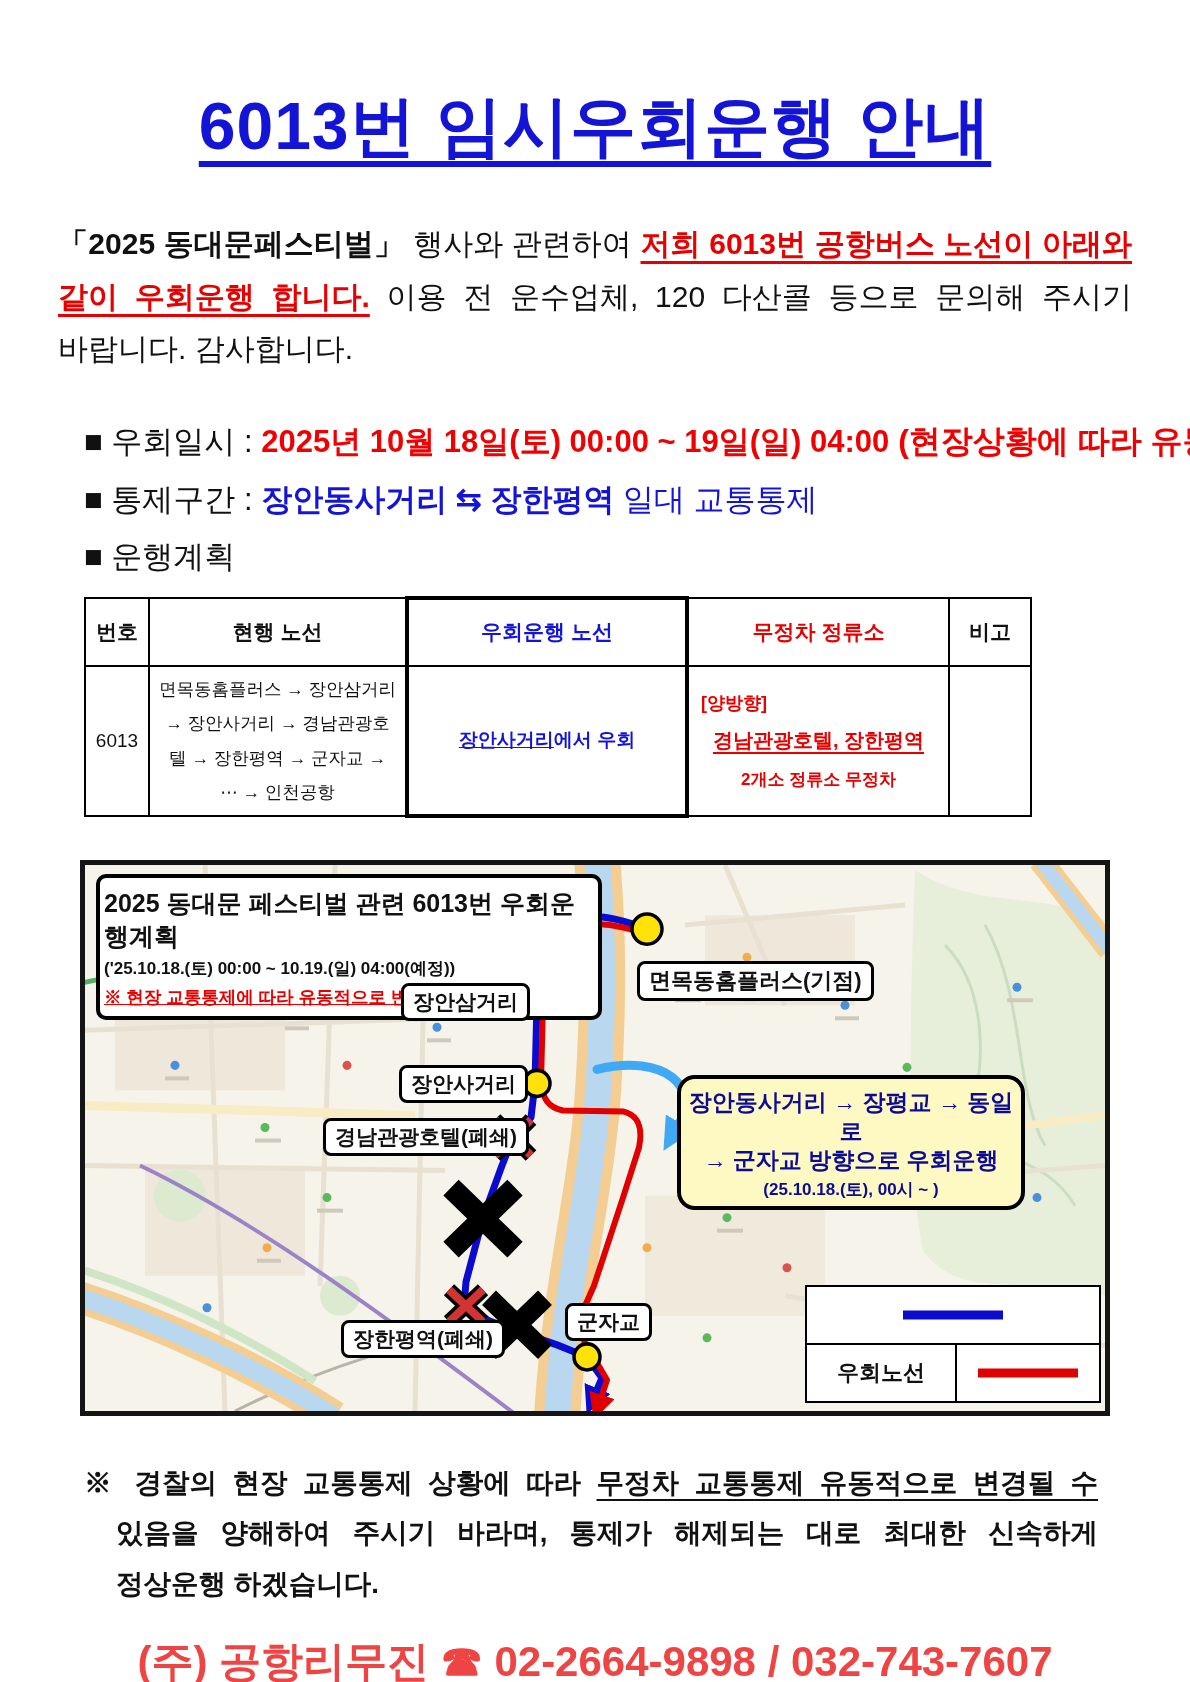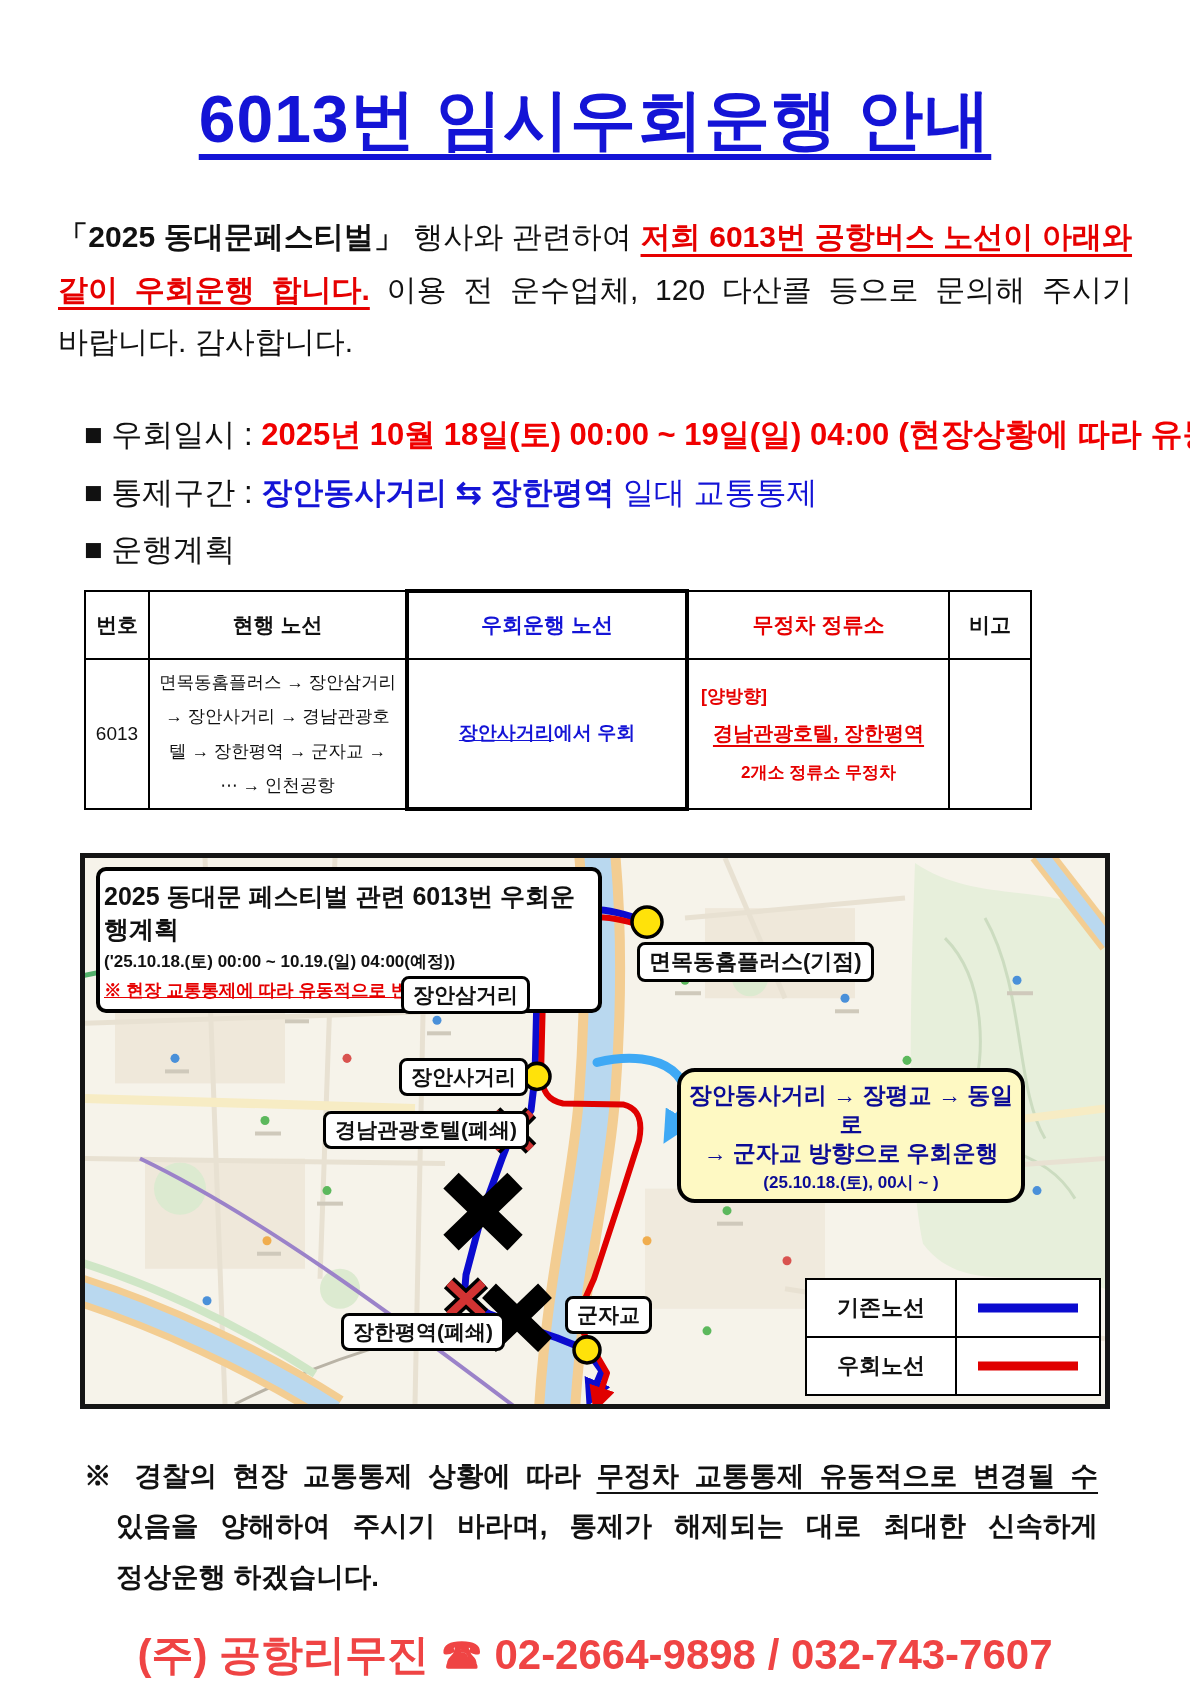--- a/index.html
+++ b/index.html
@@ -2,21 +2,21 @@
 <html><head>
 <meta charset="utf-8">
 <style>
   html,body{margin:0;padding:0;background:#ffffff;}
   .page{
     width:1190px;height:1682px;position:relative;background:#ffffff;
     font-family:"Liberation Sans",sans-serif;color:#111;overflow:hidden;
   }
   
   .doc-title{
-    margin:9px;padding-top:66px;text-align:center;
+    margin:16px;padding-top:66px;text-align:center;
     font-size:66px;font-weight:800;color:#1414d6;letter-spacing:1px;
     text-decoration:underline;text-decoration-thickness:6px;text-underline-offset:12px;
   }
   
   .intro{
     margin:46px 58px 0 58px;font-size:30px;line-height:1.75;
     text-align:justify;word-break:keep-all;
   }
   .intro .bold{font-weight:bold;}
   .red-u{color:#e60000;font-weight:bold;text-decoration:underline;
@@ -256,36 +256,35 @@
       <circle cx="452" cy="218" r="13" stroke="#000" stroke-width="3.5" fill="#ffe20a"></circle>
       <circle cx="502" cy="491" r="13" stroke="#000" stroke-width="3.5" fill="#ffe20a"></circle>
     </svg>
 
     <div class="map-titlebox">
       <div class="mt1">2025 동대문 페스티벌 관련 6013번 우회운행계획</div>
       <div class="mt2">('25.10.18.(토) 00:00 ~ 10.19.(일) 04:00(예정))</div>
       <div class="mt3">※ 현장 교통통제에 따라 유동적으로 변동 가능</div>
     </div>
 
-    <div class="map-label" style="left:552px;top:84px;font-size:22px;">면목동홈플러스(기점)</div>
+    <div class="map-label" style="left:552px;top:96px;font-size:22px;">면목동홈플러스(기점)</div>
     <div class="map-label" style="left:316px;top:118px;">장안삼거리</div>
     <div class="map-label" style="left:314px;top:200px;">장안사거리</div>
     <div class="map-label" style="left:238px;top:253px;">경남관광호텔(폐쇄)</div>
     <div class="map-label" style="left:256px;top:455px;">장한평역(폐쇄)</div>
     <div class="map-label" style="left:480px;top:438px;">군자교</div>
 
     <div class="callout">
       <div class="co1">장안동사거리 → 장평교 → 동일로</div>
       <div class="co2">→ 군자교 방향으로 우회운행</div>
       <div class="co3">(25.10.18.(토), 00시 ~ )</div>
     </div>
 
     <div class="legend">
       <div class="legend-row">
-        <div class="legend-label">기존노선</div>
         <div class="legend-swatch">
           <svg width="112" height="12">
               <line x1="6" y1="6" x2="106" y2="6" stroke-width="9" stroke="#0b0bcf"></line>
             </svg>
         </div>
       </div>
       <div class="legend-row">
         <div class="legend-label">우회노선</div>
         <div class="legend-swatch">
           <svg width="112" height="12">

